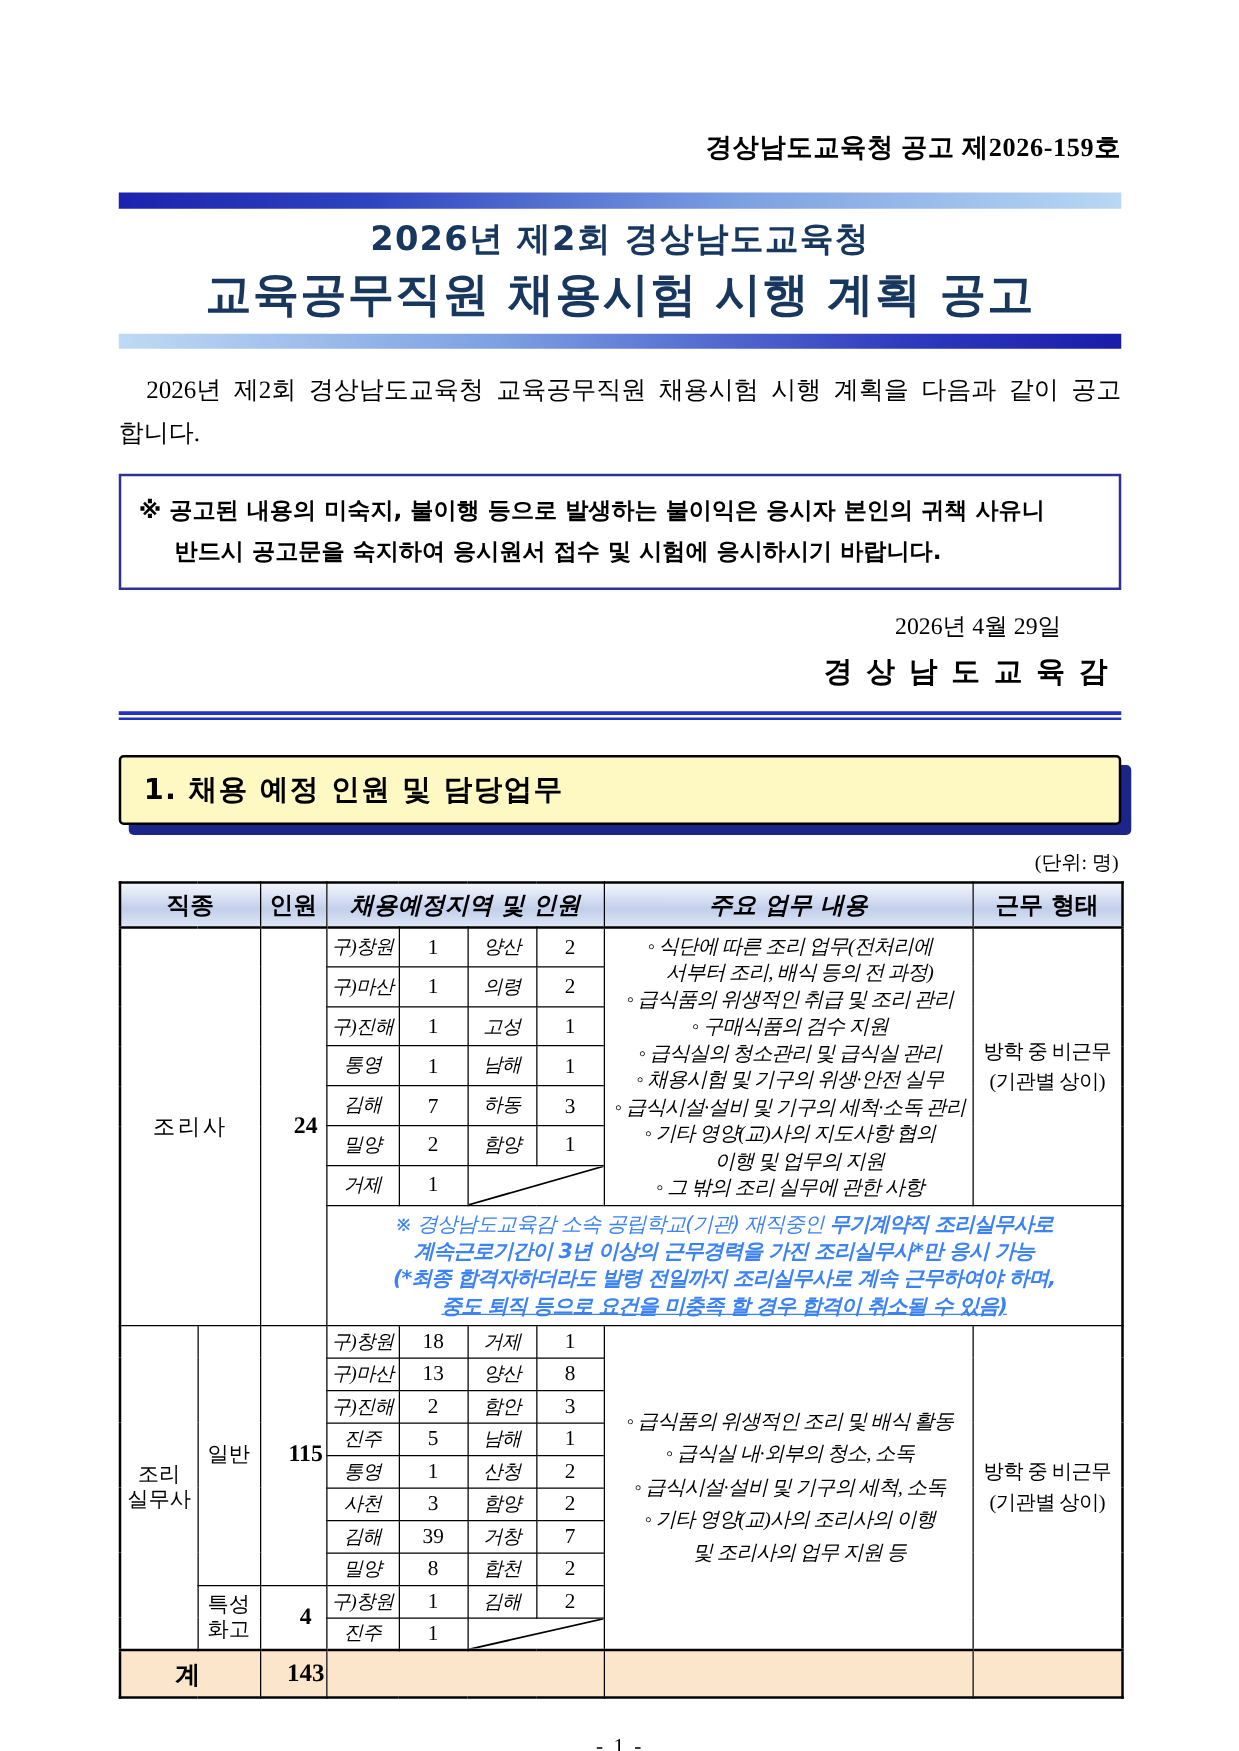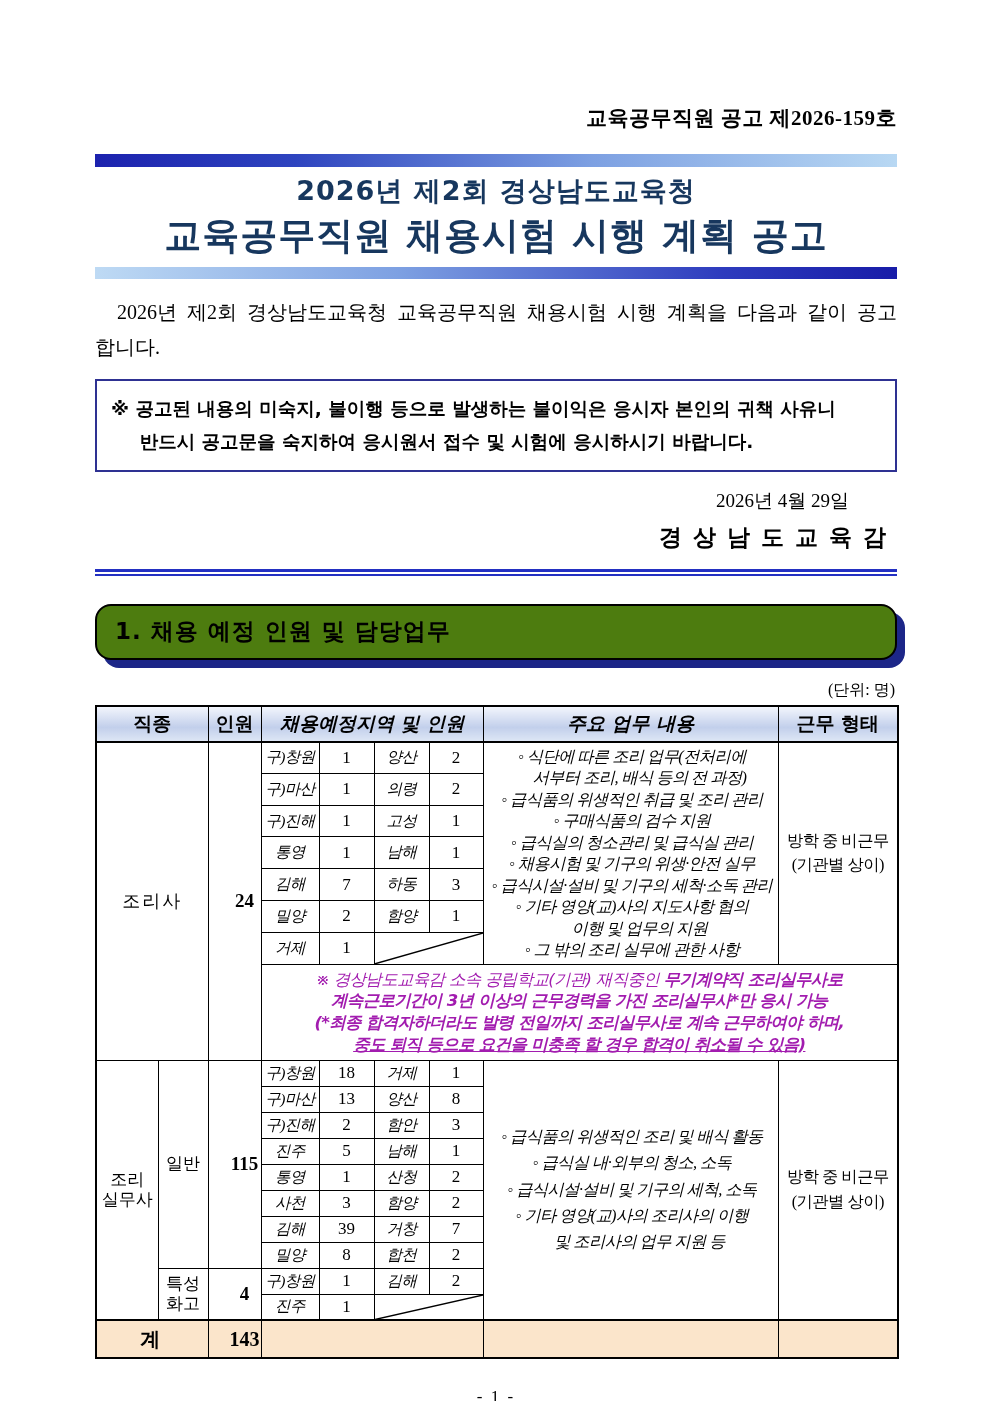--- a/index.html
+++ b/index.html
@@ -61,26 +61,26 @@
 
   .double-rule {
     margin-top: 16px;
     border-top: 3px solid #2330c2;
     border-bottom: 2px solid #2330c2;
     height: 7px;
   }
 
   .section-heading {
     margin-top: 28px;
-    border: 2px solid #000; border-radius: 16px;
+    border: 2px solid #000; border-radius: 4px;
     box-shadow: 8px 8px 0 #1c2688;
     padding: 10px 18px 11px 18px;
     font-family: "DejaVu Sans", "Liberation Sans", sans-serif;
     font-size: 23px; font-weight: bold; letter-spacing: 1px;
-    background: #4d7c0f;
+    background: #fef9c3;
   }
 
   .unit-line { margin: 20px 2px 4px 0; text-align: right; font-size: 16px; }
 
   table.recruit {
     border-collapse: collapse; table-layout: fixed;
     width: 802px; border: 2px solid #000;
     font-size: 17px;
   }
   table.recruit td {
@@ -107,42 +107,42 @@
     text-align: left; padding: 3px 2px 3px 5px;
     font-size: 16.3px; line-height: 1.32; letter-spacing: -0.6px;
   }
   td.duties2 { line-height: 1.62; }
   td.duties .cont { padding-left: 15px; }
   td.worktype { font-size: 16.3px; line-height: 1.5; letter-spacing: -0.5px; }
   td.note-cell {
     border-bottom: 2px solid #000;
     padding: 4px 12px;
     font-family: "DejaVu Sans", "Liberation Sans", sans-serif;
-    color: #a21caf; font-weight: bold;
+    color: #3b82f6; font-weight: bold;
     font-size: 16.5px; line-height: 1.32; letter-spacing: -0.7px;
     text-align: center;
   }
   td.note-cell .plain { font-weight: normal; }
   td.note-cell .underline { text-decoration: underline; }
   tr.total td {
     height: 38px; background: #fbe5cb; border-top: 2px solid #000;
   }
   tr.total td.label { font-size: 20px; font-weight: bold; letter-spacing: 4px; }
   tr.total td.cnt { font-size: 20px; }
   td.slash { position: relative; padding: 0; }
   td.slash svg { position: absolute; left: 0; top: 0; width: 100%; height: 100%; display: block; }
 
   .footer { margin-top: 28px; text-align: center; font-size: 17px; letter-spacing: 2px; }
 </style>
 </head>
 <body>
 
 <div class="page">
 
-  <div class="doc-no">교육공무직원 공고 제2026-159호</div>
+  <div class="doc-no">경상남도교육청 공고 제2026-159호</div>
 
   <div class="banner">
     <div class="bar-top"></div>
     <div class="title-1">2026년 제2회 경상남도교육청</div>
     <div class="title-2">교육공무직원 채용시험 시행 계획 공고</div>
     <div class="bar-bottom"></div>
   </div>
 
   <p class="intro">2026년 제2회 경상남도교육청 교육공무직원 채용시험 시행 계획을 다음과 같이 공고합니다.</p>
 

